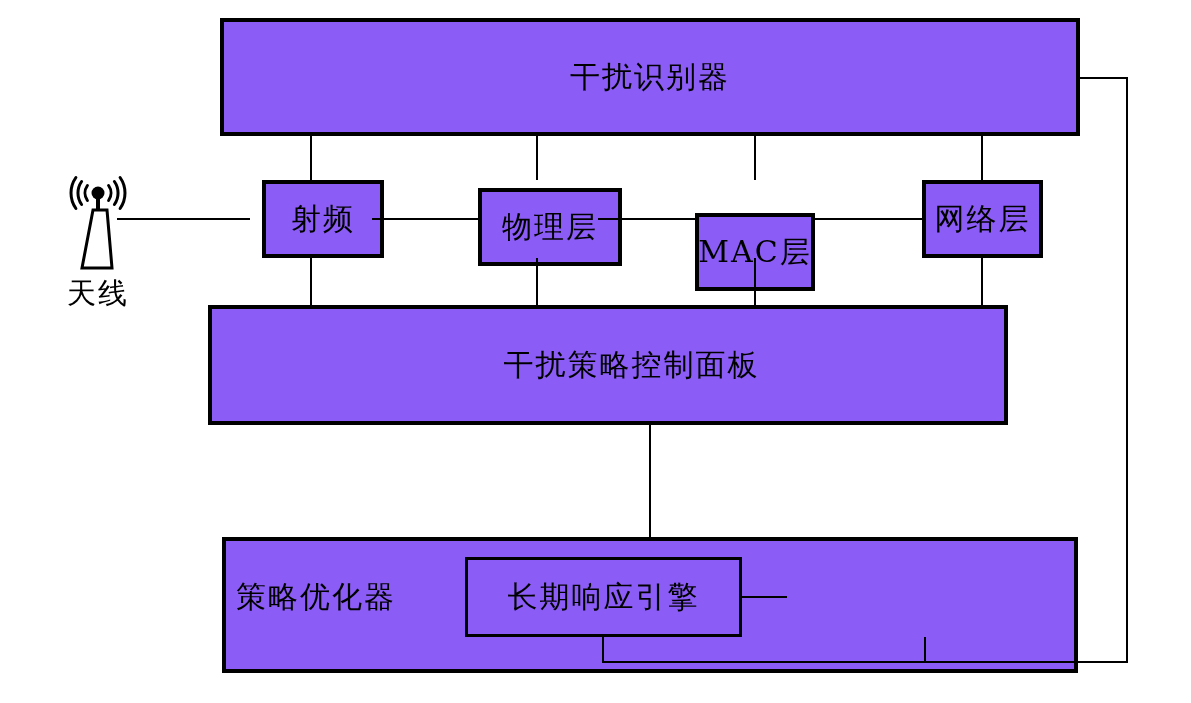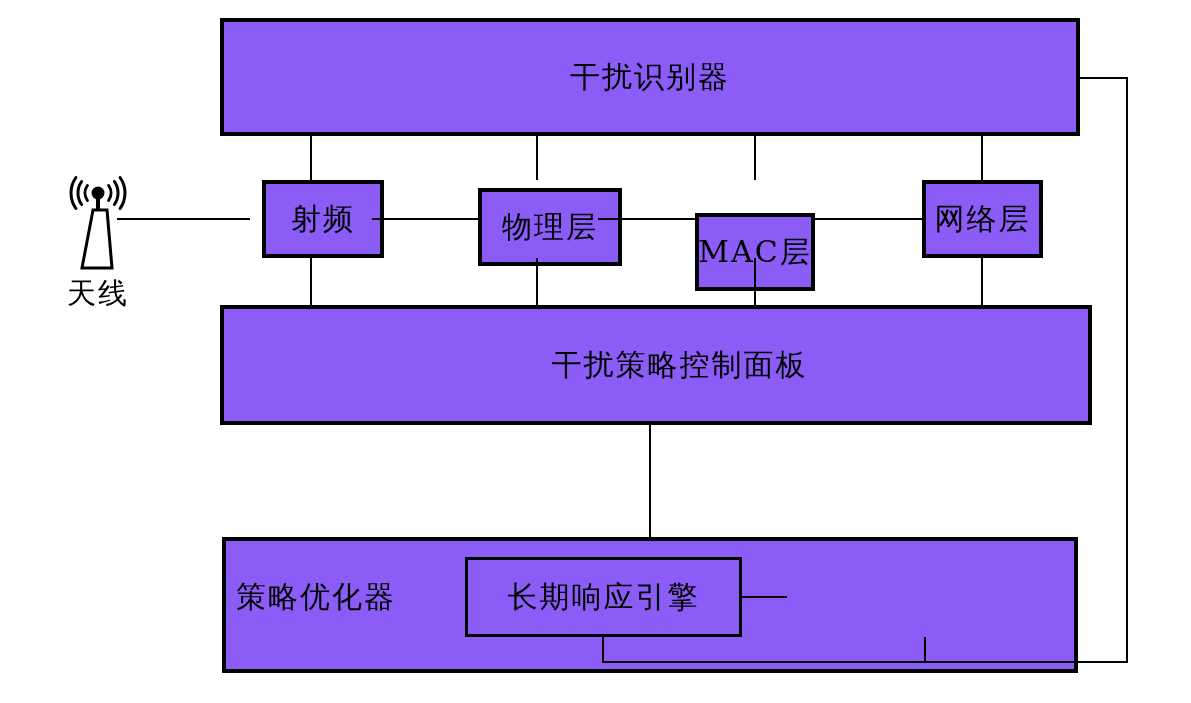--- a/index.html
+++ b/index.html
@@ -36,21 +36,21 @@
     align-items: center;
     white-space: nowrap;
   }
 
   
   #box-identifier { left: 220px; top: 18px;  width: 860px; height: 118px; }
   #box-rf         { left: 250px; top: 180px; width: 122px; height: 78px; margin-left: 12px; }
   #box-phy        { left: 478px; top: 188px; width: 144px; height: 78px; }
   #box-mac        { left: 695px; top: 180px; width: 120px; height: 78px; margin-top: 33px; }
   #box-net        { left: 922px; top: 180px; width: 121px; height: 78px; }
-  #box-panel      { left: 220px; top: 305px; width: 872px; height: 120px; padding-left: 47px; }
+  #box-panel      { left: 208px; top: 305px; width: 800px; height: 120px; padding-left: 47px; }
   #box-optimizer  { left: 222px; top: 537px; width: 856px; height: 136px; }
   #box-long-eng   { left: 465px; top: 557px; width: 277px; height: 80px; }
   #box-fast-eng   { left: 787px; top: 557px; width: 275px; height: 80px; }
   #optimizer-label { left: 236px; top: 557px; height: 80px; }
   #antenna-label   { left: 50px;  top: 276px; width: 96px; height: 36px; justify-content: center; font-size: 29px; }
 
   
   
   #v-id-rf   { left: 310px; top: 136px; width: 2px; height: 44px; }
   #v-id-phy  { left: 536px; top: 136px; width: 2px; height: 44px; }

